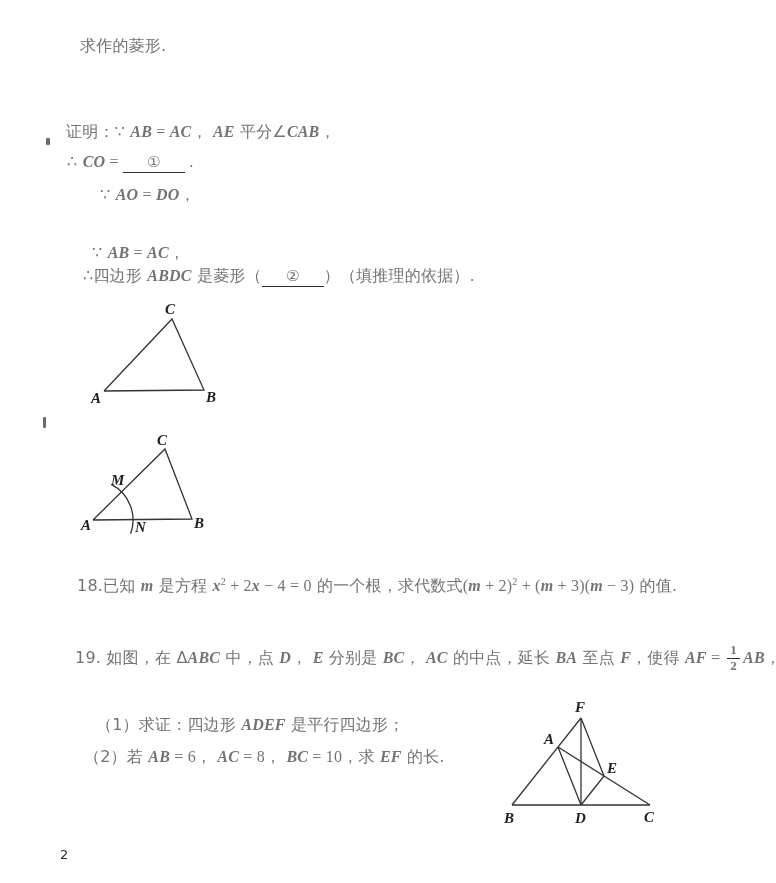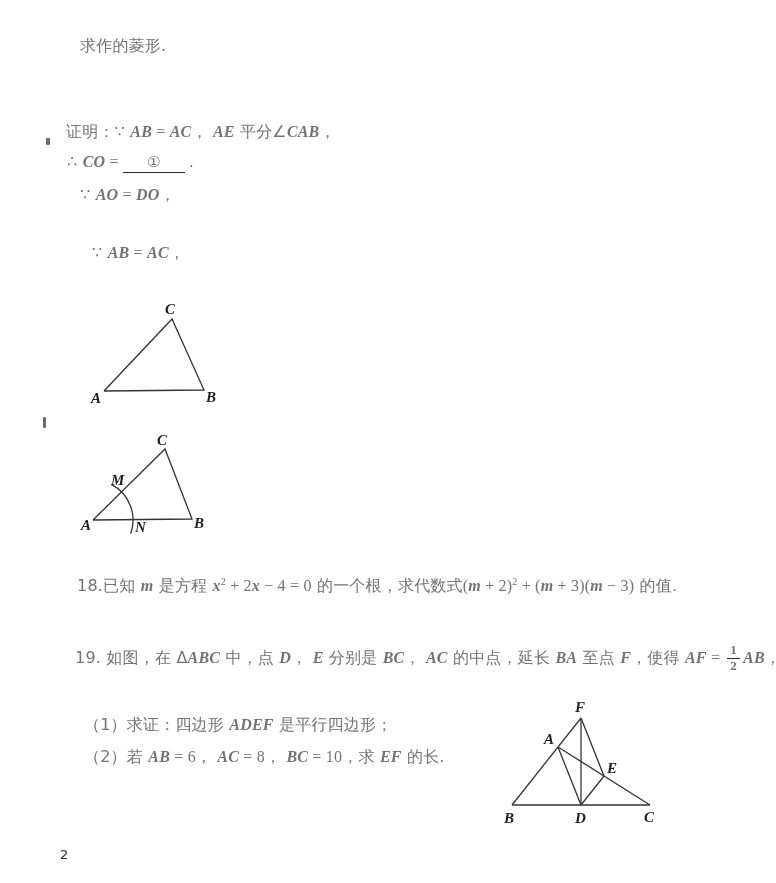--- a/index.html
+++ b/index.html
@@ -41,22 +41,23 @@
   .artifact{position:absolute;background:#3a3a3a;opacity:.75;border-radius:1px;}
 </style>
 </head>
 <body>
 
 <div class="page">
 
   <div class="line" style="left:80px;top:36px"><span class="seg-cn">求作的菱形.</span></div>
   <div class="line" style="left:66px;top:122px"><span class="seg-cn">证明：∵ </span><span class="seg-it">AB</span><span class="seg-rm"> = </span><span class="seg-it">AC</span><span class="seg-cn">， </span><span class="seg-it">AE</span><span class="seg-cn"> 平分∠</span><span class="seg-it">CAB</span><span class="seg-cn">，</span></div>
   <div class="line" style="left:67px;top:152px"><span class="seg-cn">∴ </span><span class="seg-it">CO</span><span class="seg-rm"> = </span><span class="seg-blank">①</span><span class="seg-rm"> .</span></div>
-  <div class="line" style="left:80px;top:185px"><span class="seg-cn">∵ </span><span class="seg-it">AO</span><span class="seg-rm"> = </span><span class="seg-it">DO</span><span class="seg-cn">，</span></div>
+  <div class="line" style="left:100px;top:185px"><span class="seg-cn">∵ </span><span class="seg-it">AO</span><span class="seg-rm"> = </span><span class="seg-it">DO</span><span class="seg-cn">，</span></div>
   <div class="line" style="left:92px;top:243px"><span class="seg-cn">∵ </span><span class="seg-it">AB</span><span class="seg-rm"> = </span><span class="seg-it">AC</span><span class="seg-cn">，</span></div>
+  <div class="line" style="left:83px;top:266px"><span class="seg-cn">∴四边形 </span><span class="seg-it">ABDC</span><span class="seg-cn"> 是菱形（</span><span class="seg-blank">②</span><span class="seg-cn">）（填推理的依据）.</span></div>
 
   <svg class="fig" style="left:84px;top:296px" width="145" height="112" viewBox="0 0 145 112">
     <polyline points="20,95 88,23 120,94 20,95"></polyline>
     <text x="81" y="18">C</text>
     <text x="7" y="107">A</text>
     <text x="122" y="106">B</text>
   </svg>
 
   <svg class="fig" style="left:50px;top:428px" width="165" height="118" viewBox="0 0 165 118">
     <polyline points="43,92 115,21 142,91 43,92"></polyline>
@@ -67,21 +68,21 @@
     <text x="85" y="104">N</text>
     <text x="144" y="100">B</text>
   </svg>
 
   <div class="line" style="left:77px;top:576px"><span class="seg-cn">18.已知 </span><span class="seg-it">m</span><span class="seg-cn"> 是方程 </span><span class="seg-it">x</span><span class="seg-sup">2</span><span class="seg-rm"> + 2</span><span class="seg-it">x</span><span class="seg-rm"> − 4 = 0</span><span class="seg-cn"> 的一个根，求代数式</span><span class="seg-rm">(</span><span class="seg-it">m</span><span class="seg-rm"> + 2)</span><span class="seg-sup">2</span><span class="seg-rm"> + (</span><span class="seg-it">m</span><span class="seg-rm"> + 3)(</span><span class="seg-it">m</span><span class="seg-rm"> − 3)</span><span class="seg-cn"> 的值.</span></div>
 
   <div class="line" style="left:75px;top:643px"><span class="seg-cn">19. 如图，在 Δ</span><span class="seg-it">ABC</span><span class="seg-cn"> 中，点 </span><span class="seg-it">D</span><span class="seg-cn">， </span><span class="seg-it">E</span><span class="seg-cn"> 分别是 </span><span class="seg-it">BC</span><span class="seg-cn">， </span><span class="seg-it">AC</span><span class="seg-cn"> 的中点，延长 </span><span class="seg-it">BA</span><span class="seg-cn"> 至点 </span><span class="seg-it">F</span><span class="seg-cn">，使得 </span><span class="seg-it">AF</span><span class="seg-rm"> = </span><span class="frac">
         <span class="num">1</span>
         <span class="den">2</span>
       </span><span class="seg-it">AB</span><span class="seg-cn">，连接</span></div>
-  <div class="line" style="left:84px;top:715px"><span class="seg-cn">（1）求证：四边形 </span><span class="seg-it">ADEF</span><span class="seg-cn"> 是平行四边形；</span></div>
+  <div class="line" style="left:96px;top:715px"><span class="seg-cn">（1）求证：四边形 </span><span class="seg-it">ADEF</span><span class="seg-cn"> 是平行四边形；</span></div>
   <div class="line" style="left:84px;top:747px"><span class="seg-cn">（2）若 </span><span class="seg-it">AB</span><span class="seg-rm"> = 6</span><span class="seg-cn">， </span><span class="seg-it">AC</span><span class="seg-rm"> = 8</span><span class="seg-cn">， </span><span class="seg-it">BC</span><span class="seg-rm"> = 10</span><span class="seg-cn">，求 </span><span class="seg-it">EF</span><span class="seg-cn"> 的长.</span></div>
 
   <svg class="fig" style="left:495px;top:698px" width="180" height="132" viewBox="0 0 180 132">
     <line x1="17" y1="107" x2="86" y2="20"></line>
     <line x1="17" y1="107" x2="155" y2="107"></line>
     <line x1="86" y1="20" x2="86" y2="107"></line>
     <line x1="86" y1="20" x2="109" y2="78"></line>
     <line x1="63" y1="49" x2="86" y2="107"></line>
     <line x1="63" y1="49" x2="155" y2="107"></line>
     <line x1="86" y1="107" x2="109" y2="78"></line>

